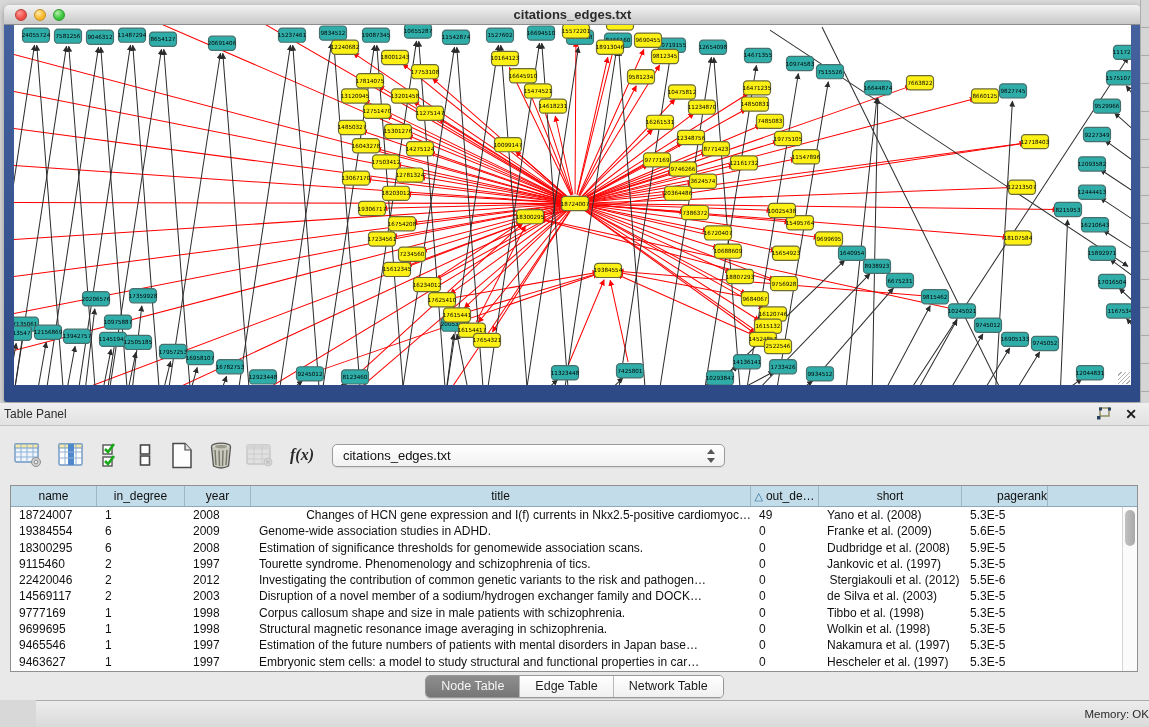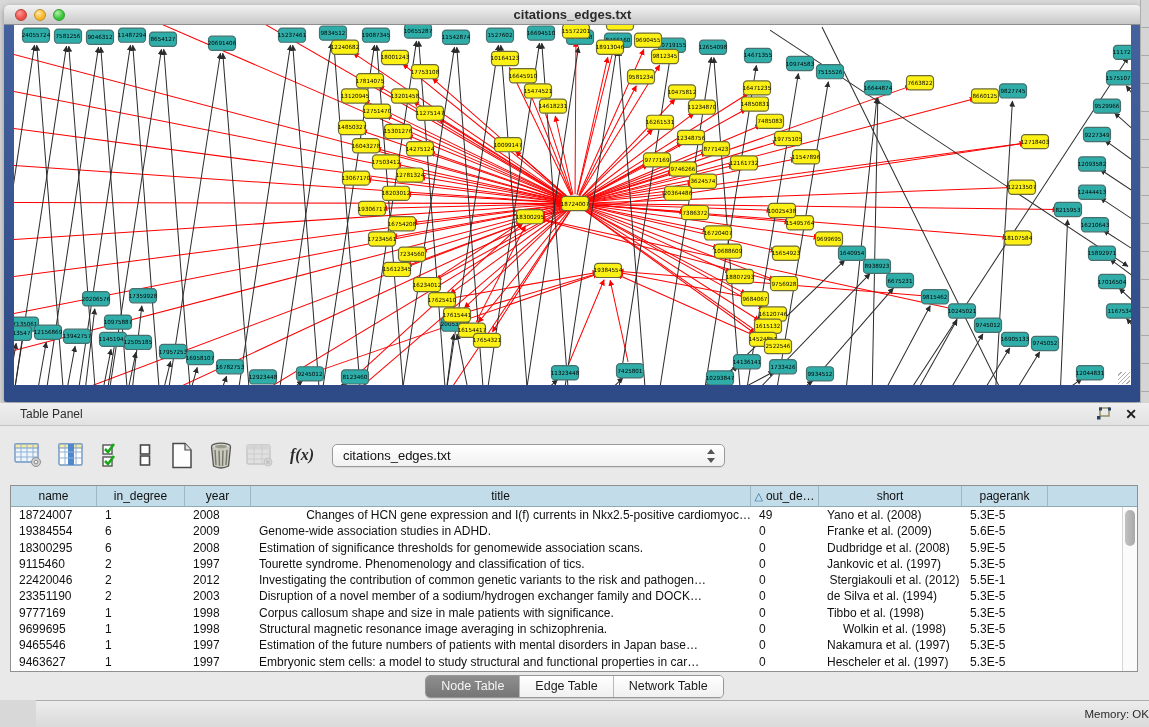--- a/index.html
+++ b/index.html
@@ -24,21 +24,21 @@
   .win-title { text-align:center; font-size:13px; font-weight:600; color:#2b2b2b; line-height:20px; }
   .canvas { position:relative; width:100%; height:calc(100% - 13px); background:#ffffff; overflow:hidden; }
   .canvas svg { display:block; width:100%; height:100%; }
   .resize-grip { position:absolute; right:1px; bottom:1px; width:12px; height:12px;
      background:repeating-linear-gradient(135deg,transparent 0,transparent 2px,#9a9a9a 2px,#9a9a9a 3px); opacity:.8; }
 
   
   .table-panel { position:absolute; left:0; top:403px; width:1149px; height:297px; background:#e9e9e9; }
   .panel-header { position:relative; height:23px; background:linear-gradient(to bottom,#efefef,#e2e2e2);
      border-bottom:1px solid #c4c4c4; }
-  .panel-header .ph-title { position:absolute; left:20px; top:4px; font-size:12px; color:#2d2d2d; }
+  .panel-header .ph-title { position:absolute; left:4px; top:4px; font-size:12px; color:#2d2d2d; }
   .ph-icons { position:absolute; right:12px; top:3px; display:flex; gap:14px; align-items:center; }
   .float-icon svg { display:block; }
   .close-icon { font-size:14px; font-weight:bold; color:#1d1d1d; line-height:16px; cursor:default; }
 
   .toolbar { position:absolute; left:0; top:23px; width:1149px; height:58px; display:flex; align-items:center; }
   .tb-icon { margin-left:0; display:flex; align-items:center; justify-content:center; }
   .fx-icon { font-family:"Liberation Serif", serif; font-style:italic; font-weight:bold; font-size:16px; color:#2a2a2a; }
   .table-select { position:relative; width:393px; height:23px; margin-left:18px; border:1px solid #9b9b9b; border-radius:5px;
      background:linear-gradient(to bottom,#ffffff,#f1f1f1); font-size:13px; color:#111; line-height:21px; padding-left:10px;
      box-shadow:0 1px 1px rgba(0,0,0,.08); }
@@ -926,21 +926,21 @@
     </div>
 
     <div class="table-box">
       <div class="thead" id="thead">
           <div class="th" style="width: 86px;">name</div>
           <div class="th" style="width: 88px;">in_degree</div>
           <div class="th" style="width: 66px;">year</div>
           <div class="th" style="width: 500px;">title</div>
           <div class="th" style="width: 68px;"><span class="sort-tri">△</span>out_de…</div>
           <div class="th" style="width: 143px;">short</div>
-          <div class="th" style="width: 86px;">pagerank</div>
+          <div class="th" style="width: 86px; text-align: right;">pagerank</div>
           <div class="th last" style="width: 75px;"></div>
         </div>
       <div class="tbody" id="tbody">
           <div class="tr">
             <div class="td" style="width: 86px;">18724007</div>
             <div class="td" style="width: 88px;">1</div>
             <div class="td" style="width: 66px;">2008</div>
             <div class="td" style="width: 500px; text-align: right;">Changes of HCN gene expression and I(f) currents in Nkx2.5-positive cardiomyoc…</div>
             <div class="td" style="width: 68px;">49</div>
             <div class="td" style="width: 143px;">Yano et al. (2008)</div>
@@ -964,63 +964,63 @@
             <div class="td" style="width: 500px;">Estimation of significance thresholds for genomewide association scans.</div>
             <div class="td" style="width: 68px;">0</div>
             <div class="td" style="width: 143px;">Dudbridge et al. (2008)</div>
             <div class="td" style="width: 86px;">5.9E-5</div>
             <div class="td" style="width: 75px;"></div>
           </div>
           <div class="tr">
             <div class="td" style="width: 86px;">9115460</div>
             <div class="td" style="width: 88px;">2</div>
             <div class="td" style="width: 66px;">1997</div>
-            <div class="td" style="width: 500px;">Tourette syndrome. Phenomenology and classification of tics.</div>
+            <div class="td" style="width: 500px;">Tourette syndrome. Phenomenology and schizophrenia of tics.</div>
             <div class="td" style="width: 68px;">0</div>
             <div class="td" style="width: 143px;">Jankovic et al. (1997)</div>
             <div class="td" style="width: 86px;">5.3E-5</div>
             <div class="td" style="width: 75px;"></div>
           </div>
           <div class="tr">
             <div class="td" style="width: 86px;">22420046</div>
             <div class="td" style="width: 88px;">2</div>
             <div class="td" style="width: 66px;">2012</div>
             <div class="td" style="width: 500px;">Investigating the contribution of common genetic variants to the risk and pathogen…</div>
             <div class="td" style="width: 68px;">0</div>
             <div class="td" style="width: 143px; text-align: center;">Stergiakouli et al. (2012)</div>
-            <div class="td" style="width: 86px;">5.5E-1</div>
+            <div class="td" style="width: 86px;">5.5E-6</div>
             <div class="td" style="width: 75px;"></div>
           </div>
           <div class="tr">
-            <div class="td" style="width: 86px;">23351190</div>
+            <div class="td" style="width: 86px;">14569117</div>
             <div class="td" style="width: 88px;">2</div>
             <div class="td" style="width: 66px;">2003</div>
             <div class="td" style="width: 500px;">Disruption of a novel member of a sodium/hydrogen exchanger family and DOCK…</div>
             <div class="td" style="width: 68px;">0</div>
-            <div class="td" style="width: 143px;">de Silva et al. (1994)</div>
+            <div class="td" style="width: 143px;">de Silva et al. (2003)</div>
             <div class="td" style="width: 86px;">5.3E-5</div>
             <div class="td" style="width: 75px;"></div>
           </div>
           <div class="tr">
             <div class="td" style="width: 86px;">9777169</div>
             <div class="td" style="width: 88px;">1</div>
             <div class="td" style="width: 66px;">1998</div>
-            <div class="td" style="width: 500px;">Corpus callosum shape and size in male patients with significance.</div>
+            <div class="td" style="width: 500px;">Corpus callosum shape and size in male patients with schizophrenia.</div>
             <div class="td" style="width: 68px;">0</div>
             <div class="td" style="width: 143px;">Tibbo et al. (1998)</div>
             <div class="td" style="width: 86px;">5.3E-5</div>
             <div class="td" style="width: 75px;"></div>
           </div>
           <div class="tr">
             <div class="td" style="width: 86px;">9699695</div>
             <div class="td" style="width: 88px;">1</div>
             <div class="td" style="width: 66px;">1998</div>
             <div class="td" style="width: 500px;">Structural magnetic resonance image averaging in schizophrenia.</div>
             <div class="td" style="width: 68px;">0</div>
-            <div class="td" style="width: 143px; text-align: center;">Wolkin et al. (1998)</div>
+            <div class="td" style="width: 143px;">Wolkin et al. (1998)</div>
             <div class="td" style="width: 86px;">5.3E-5</div>
             <div class="td" style="width: 75px;"></div>
           </div>
           <div class="tr">
             <div class="td" style="width: 86px;">9465546</div>
             <div class="td" style="width: 88px;">1</div>
             <div class="td" style="width: 66px;">1997</div>
             <div class="td" style="width: 500px;">Estimation of the future numbers of patients with mental disorders in Japan base…</div>
             <div class="td" style="width: 68px;">0</div>
             <div class="td" style="width: 143px;">Nakamura et al. (1997)</div>

